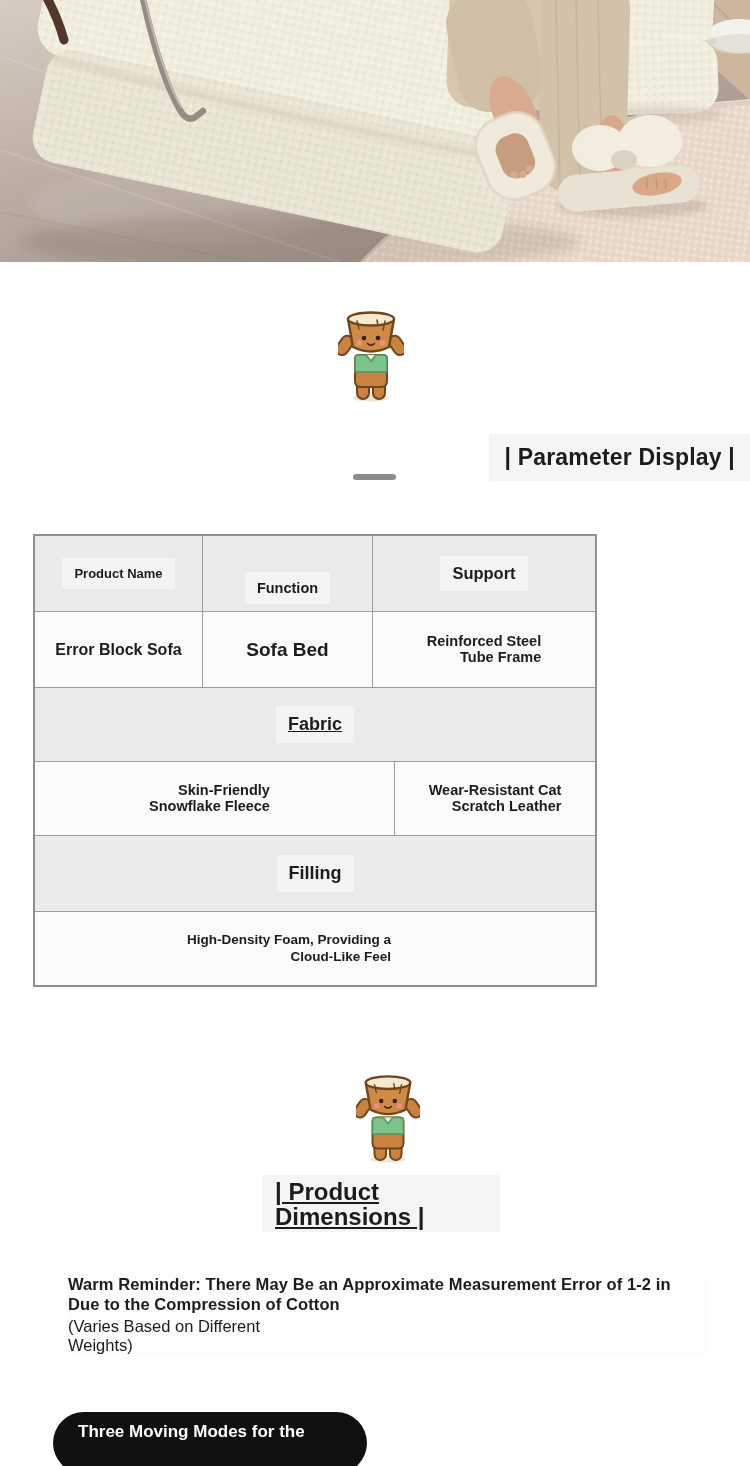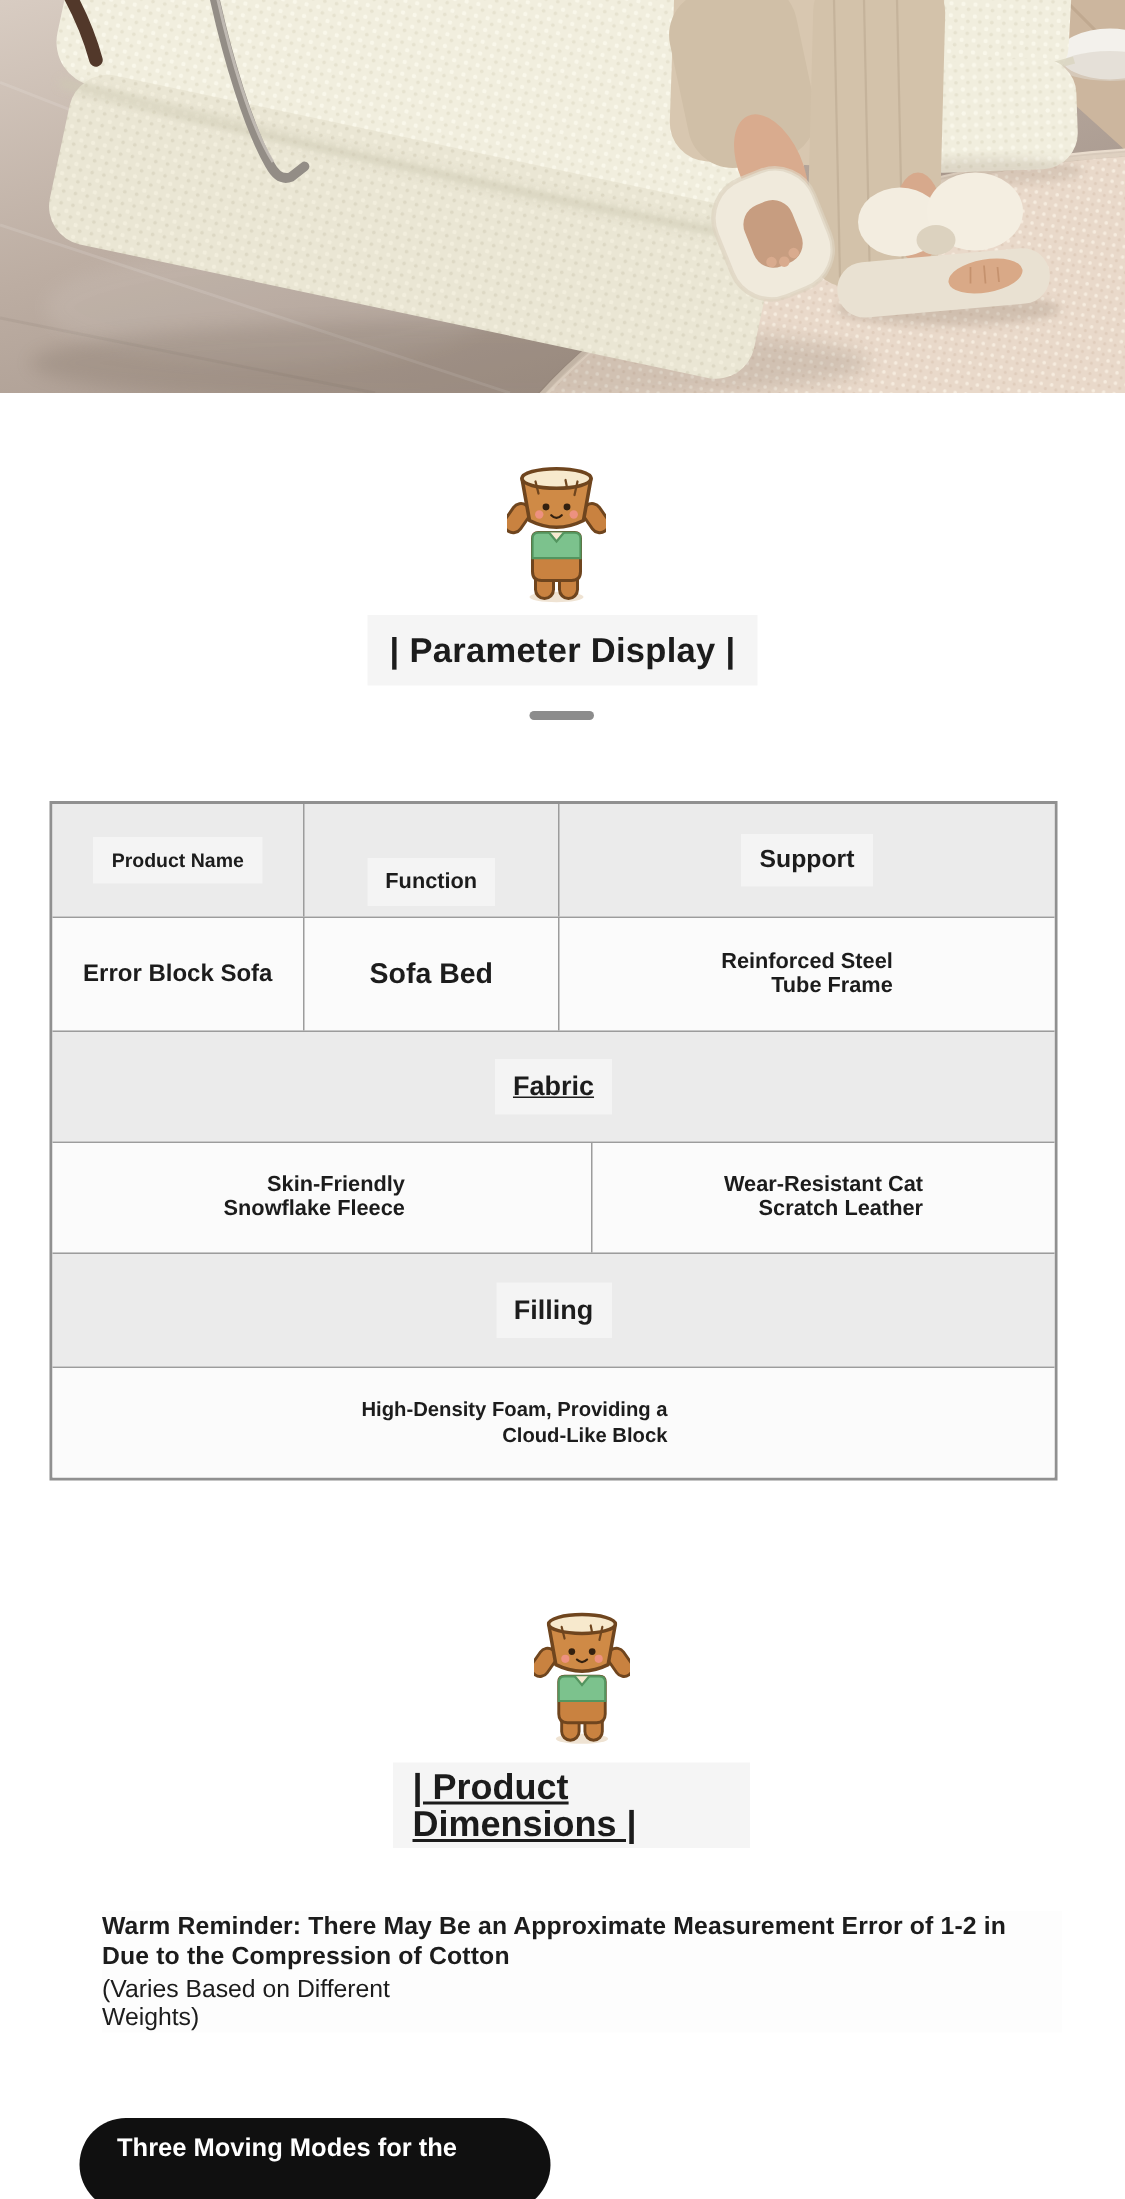--- a/index.html
+++ b/index.html
@@ -15,28 +15,28 @@
   
   .hero{position:absolute;left:0;top:0;width:750px;height:262px;overflow:hidden;}
 
   
   .mascot{position:absolute;}
   .mascot-1{left:338px;top:309px;width:66px;height:94px;}
   .mascot-2{left:356px;top:1073px;width:64px;height:91px;}
   .mascot svg{width:100%;height:100%;display:block;}
 
   
-  .h1wrap{position:absolute;left:0;top:410px;width:750px;text-align:center;}
+  .h1wrap{position:absolute;left:0;top:434px;width:750px;text-align:right;}
   .patch-title{display:inline-block;background:var(--title-patch);padding:10px 15px;
                font-size:23px;font-weight:700;letter-spacing:.2px;}
   .divider{position:absolute;left:353px;top:474px;width:43px;height:6px;border-radius:3px;
            background:var(--divider-color);}
 
   
-  .ptable{position:absolute;left:33px;top:534px;width:672px;box-sizing:border-box;
+  .ptable{position:absolute;left:33px;top:534px;width:564px;box-sizing:border-box;
           border:2px solid #909090;background:var(--row-white);}
   .trow{display:grid;box-sizing:border-box;}
   .trow + .trow{border-top:1.5px solid var(--table-border);}
   .r1{grid-template-columns:167px 170px 1fr;height:75px;background:var(--row-gray);}
   .r2{grid-template-columns:167px 170px 1fr;height:76px;background:var(--row-white);}
   .r3{height:74px;background:var(--row-gray);text-decoration:underline;}
   .r4{grid-template-columns:337px 1fr;height:74px;background:var(--row-white);padding-left:22px;}
   .r5{height:76px;background:var(--row-gray);}
   .r6{height:74px;background:var(--row-white);}
   .cell{display:flex;align-items:center;justify-content:center;box-sizing:border-box;}
@@ -266,21 +266,21 @@
     </div>
     <div class="trow r5">
       <div class="cell">
         <span class="pl hdr-big">Filling</span>
       </div>
     </div>
     <div class="trow r6">
       <div class="cell">
         <span class="twol fil">
           <span>High-Density Foam, Providing a</span>
-          <span>Cloud-Like Block</span>
+          <span>Cloud-Like Feel</span>
         </span>
       </div>
     </div>
   </div>
 
   <div class="mascot mascot-2">
     <svg viewBox="0 0 66 94">
       <ellipse cx="33" cy="89" rx="18" ry="3.5" fill="#efe3d3"></ellipse>
       <rect x="1" y="26" width="12" height="21" rx="6" transform="rotate(35 7 36)" fill="#c98240" stroke="#6f451e" stroke-width="2"></rect>
       <rect x="53" y="26" width="12" height="21" rx="6" transform="rotate(-35 59 36)" fill="#c98240" stroke="#6f451e" stroke-width="2"></rect>

